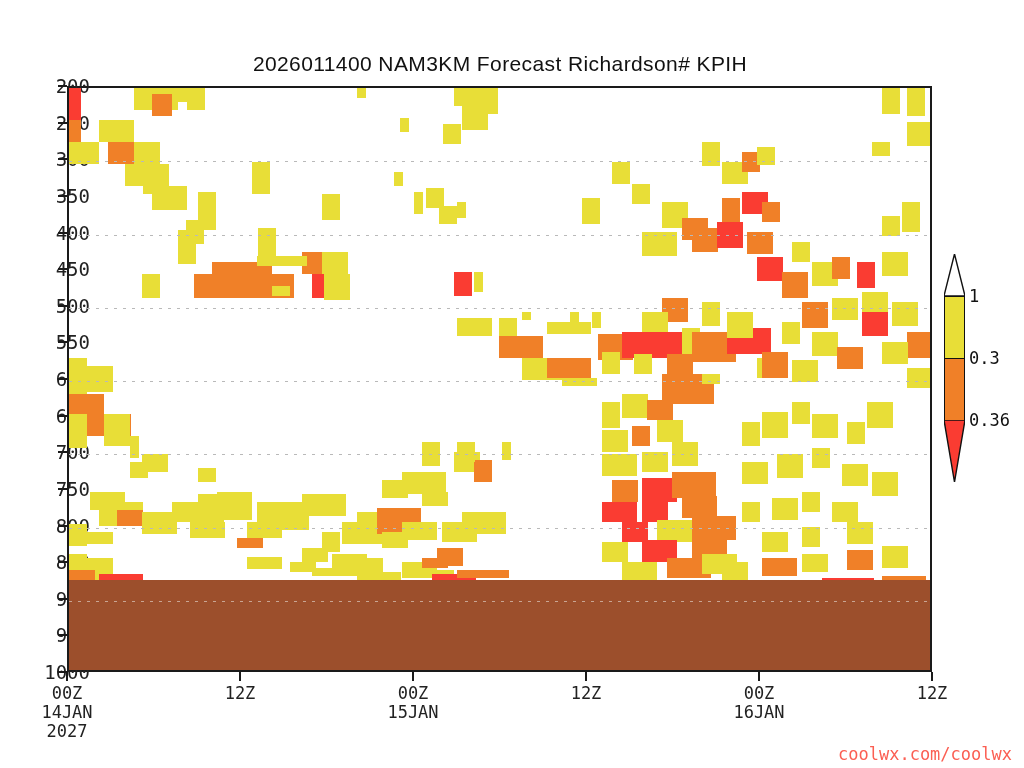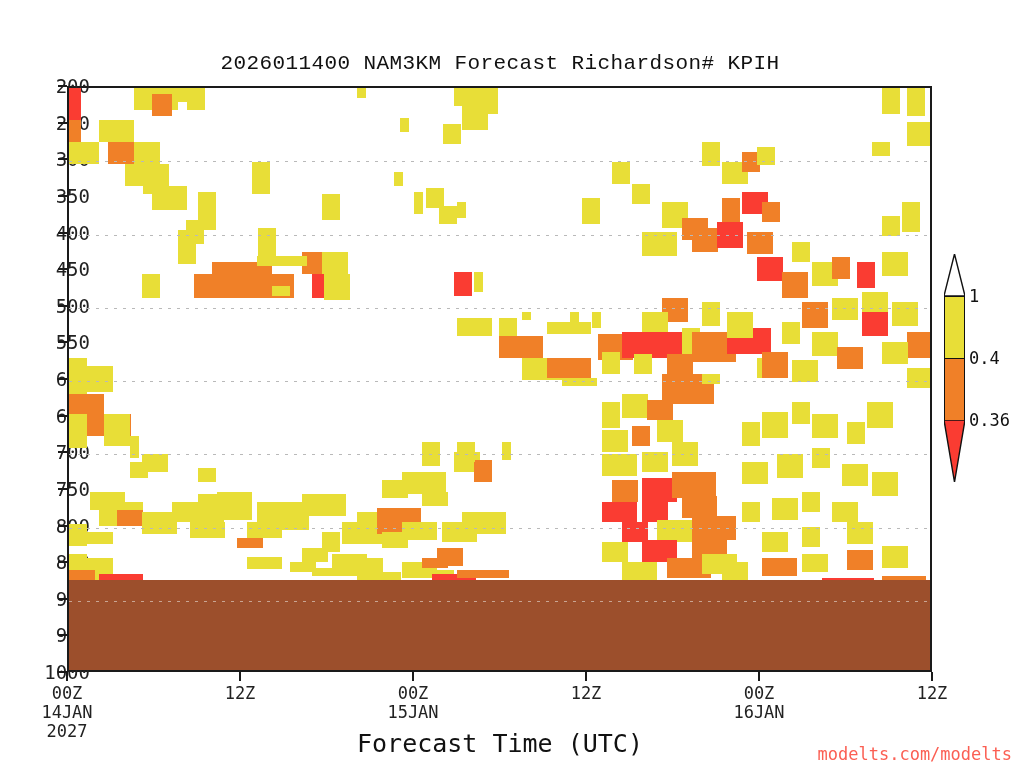--- a/index.html
+++ b/index.html
@@ -3,21 +3,21 @@
 <meta charset="utf-8">
 <style>
   html,body{margin:0;padding:0;}
   body{width:1024px;height:768px;background:#ffffff;
        font-family:"DejaVu Sans",sans-serif;overflow:hidden;position:relative;}
 
   #chart-root{position:absolute;left:0;top:0;width:1024px;height:768px;}
 
   
   .chart-title{position:absolute;left:0;top:52px;width:1000px;text-align:center;
-    font-size:21px;color:#111;letter-spacing:.4px;font-family:Liberation Mono, monospace;
+    font-size:21px;color:#111;letter-spacing:.4px;font-family:Liberation Sans, sans-serif;
     font-weight:400;}
 
   
   .plot-frame{position:absolute;left:67px;top:86px;width:865px;height:586px;
     background:#ffffff;box-sizing:border-box;border:2px solid #1a1a1a;overflow:hidden;}
 
   .cells-layer,.grid-layer,.terrain-layer{position:absolute;left:0;top:0;
     width:100%;height:100%;}
   .cells-layer{z-index:2}
   .grid-layer{z-index:3}
@@ -364,33 +364,32 @@
       <div class="xtickmark" style="left: 412px;"></div>
       <div class="xtick" style="left: 413px;"><span>00Z</span><span class="l2">15JAN</span></div>
       <div class="xtickmark" style="left: 585px;"></div>
       <div class="xtick" style="left: 586px;"><span>12Z</span></div>
       <div class="xtickmark" style="left: 758px;"></div>
       <div class="xtick" style="left: 759px;"><span>00Z</span><span class="l2">16JAN</span></div>
       <div class="xtickmark" style="left: 931px;"></div>
       <div class="xtick" style="left: 932px;"><span>12Z</span></div>
     </div>
 
-  <div class="xaxis-label">Forecast Time (UTC)</div>
-  <div class="credit">modelts.com/modelts</div>
+  <div class="credit">coolwx.com/coolwx</div>
 
   <div class="cbar" id="colorbar">
       <div style="position: absolute; left: 0px; top: -42px; width: 0px; height: 0px; border-left: 10.5px solid transparent; border-right: 10.5px solid transparent; border-bottom: 42px solid rgb(255, 255, 255);"></div>
       <div style="position: absolute; left: 0px; top: -42px;"><svg width="21" height="42" viewBox="0 0 21 42">
           <polygon points="10.5,0 21,42 0,42" fill="#ffffff" stroke="#111" stroke-width="1.4"></polygon>
         </svg></div>
       <div class="cbar-seg" style="top: 0px; height: 62px; background: rgb(232, 222, 55);"></div>
       <div class="cbar-seg" style="top: 62px; height: 62px; background: rgb(240, 128, 40);"></div>
       <div class="cbar-line" style="top: 0px;"></div>
       <div class="cbar-line" style="top: 62px;"></div>
       <div class="cbar-line" style="top: 124px;"></div>
       <div style="position: absolute; left: 0px; top: 124px;"><svg width="21" height="62" viewBox="0 0 21 62">
           <polygon points="0,0 21,0 10.5,62" fill="#fa3c32" stroke="#111" stroke-width="1.4"></polygon>
         </svg></div>
       <div class="cbar-label" style="top: 0px;">1</div>
-      <div class="cbar-label" style="top: 62px;">0.4</div>
+      <div class="cbar-label" style="top: 62px;">0.3</div>
       <div class="cbar-label" style="top: 124px;">0.36</div>
     </div>
 </div>
 
 </body></html>

